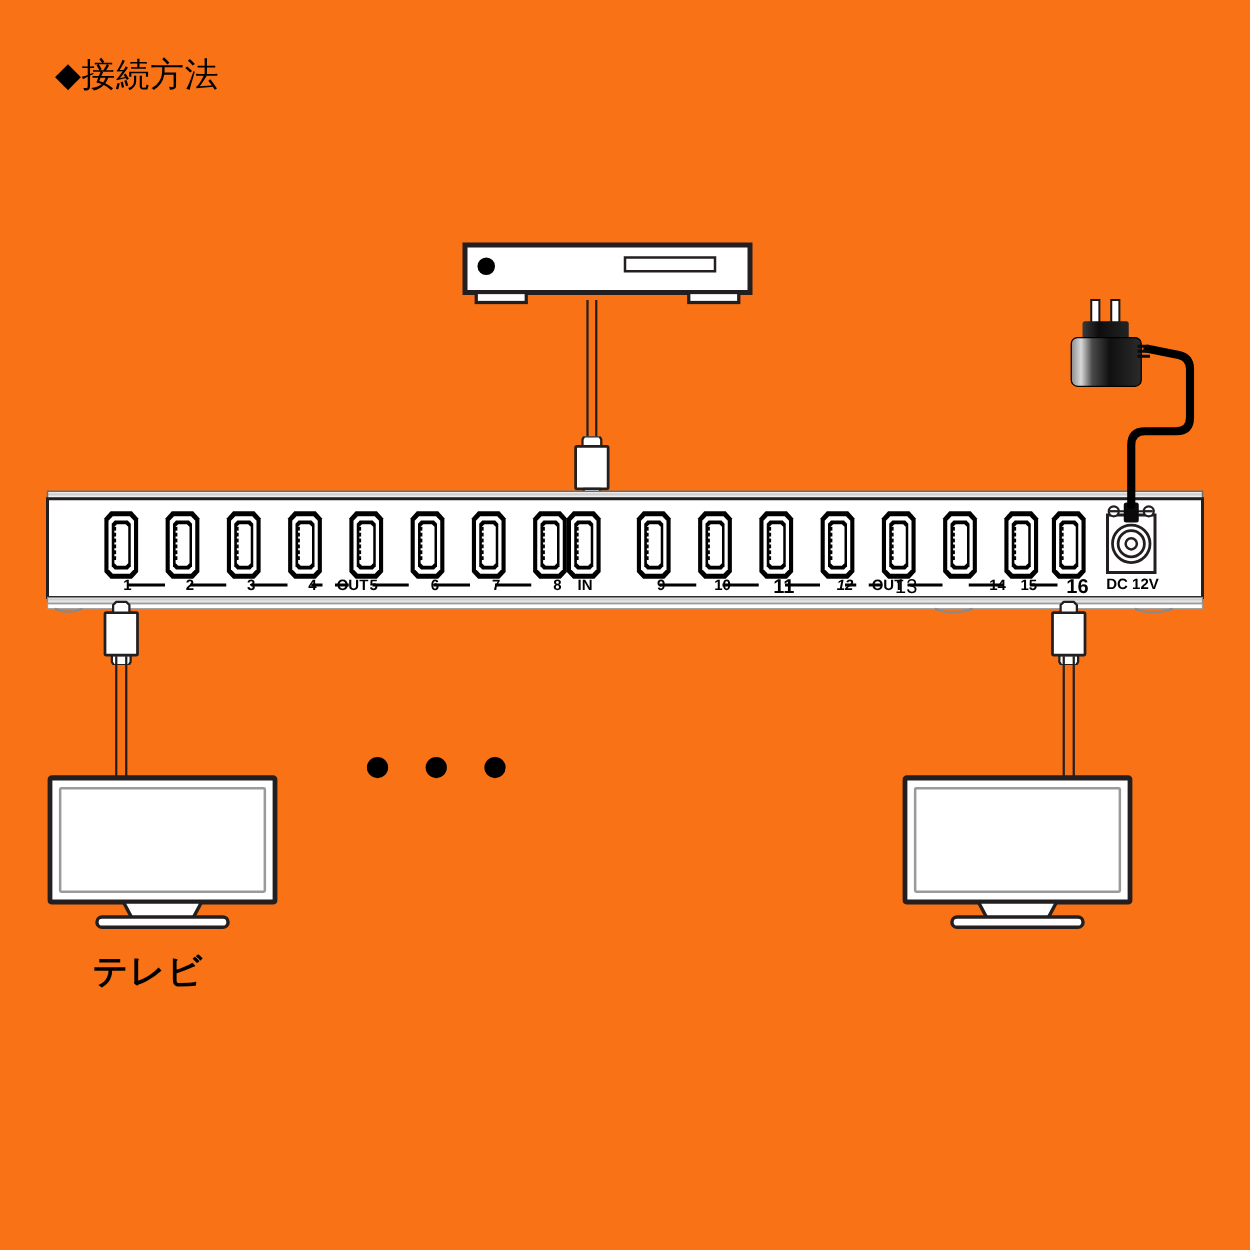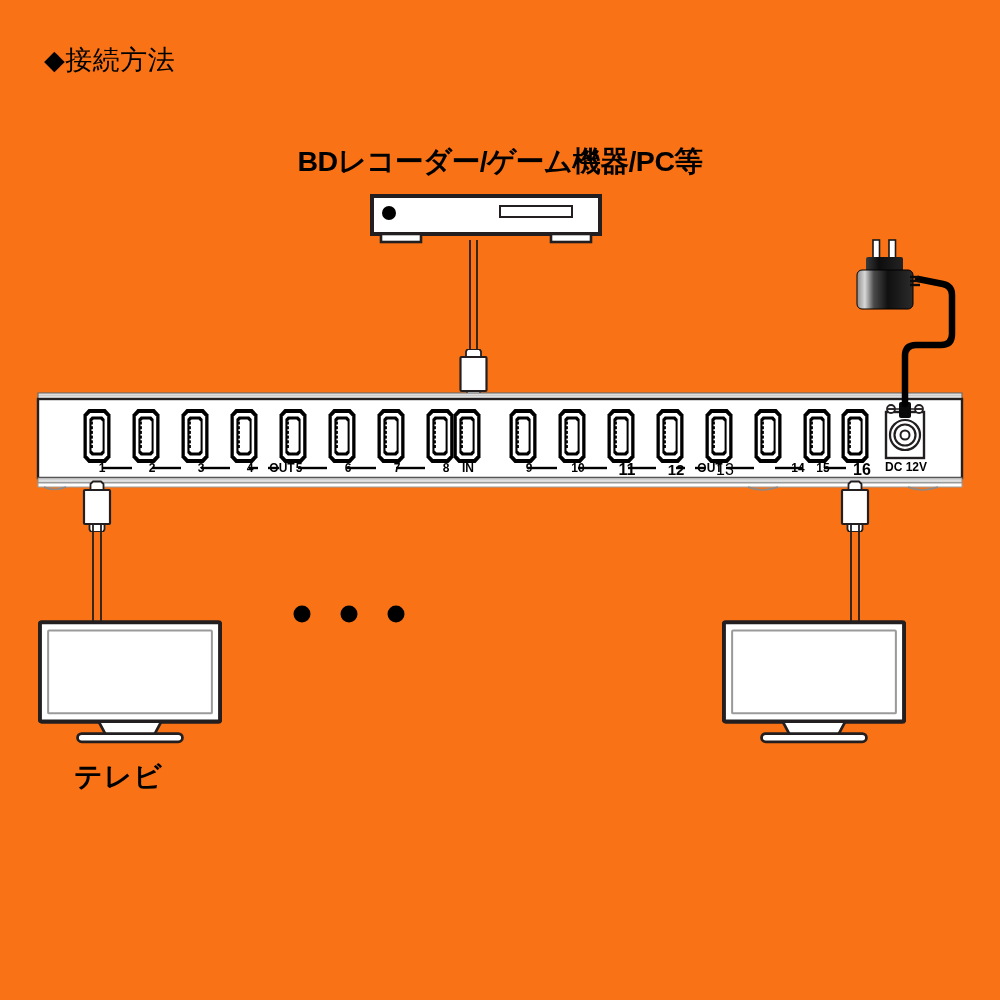--- a/index.html
+++ b/index.html
@@ -52,21 +52,20 @@
   svg { display: block; }
   .svg-layer { left: 0; top: 0; }
 </style>
 </head>
 <body>
 
 <div id="stage">
 
   <div class="abs" id="page-title">◆接続方法</div>
 
-  <div class="abs" id="source-device-label">BDレコーダー/ゲーム機器/PC等</div>
 
   <svg class="abs svg-layer" width="1000" height="1000" viewBox="0 0 1000 1000">
     <defs>
       <linearGradient id="adapterGrad" x1="0" y1="0" x2="1" y2="0">
         <stop offset="0%" stop-color="#8d8d8d"></stop>
         <stop offset="14%" stop-color="#d8d8d8"></stop>
         <stop offset="30%" stop-color="#4a4a4a"></stop>
         <stop offset="55%" stop-color="#101010"></stop>
         <stop offset="100%" stop-color="#2b2b2b"></stop>
       </linearGradient>
@@ -254,21 +253,21 @@
     <div class="abs" style="left:287px; top:461px; width:24px; text-align:center; font-size:12px; font-weight:bold;">5</div>
     <div class="abs" style="left:336px; top:461px; width:24px; text-align:center; font-size:12px; font-weight:bold;">6</div>
     <div class="abs" style="left:385px; top:461px; width:24px; text-align:center; font-size:12px; font-weight:bold;">7</div>
     <div class="abs" style="left:434px; top:461px; width:24px; text-align:center; font-size:12px; font-weight:bold;">8</div>
 
     <div class="abs" style="left:455px; top:461px; width:26px; text-align:center; font-size:12px; font-weight:bold;">IN</div>
 
     <div class="abs" style="left:517px; top:461px; width:24px; text-align:center; font-size:12px; font-weight:bold;">9</div>
     <div class="abs" style="left:565px; top:461px; width:26px; text-align:center; font-size:12px; font-weight:bold;">10</div>
     <div class="abs" style="left:614px; top:461px; width:26px; text-align:center; font-size:16px; font-weight:bold;">11</div>
-    <div class="abs" style="left:663px; top:461px; width:26px; text-align:center; font-size:15px; font-weight:bold;">12</div>
+    <div class="abs" style="left:663px; top:461px; width:26px; text-align:center; font-size:12px; font-weight:bold;font-style:italic;">12</div>
     <div class="abs" style="left:673px; top:461px; width:74px; text-align:center; font-size:12px; font-weight:bold;">OUT</div>
     <div class="abs" style="left:712px; top:461px; width:26px; text-align:center; font-size:16px; font-weight:normal;">13</div>
     <div class="abs" style="left:761px; top:461px; width:26px; text-align:center; font-size:12px; font-weight:bold;margin-left:24px;">14</div>
     <div class="abs" style="left:810px; top:461px; width:26px; text-align:center; font-size:12px; font-weight:bold;">15</div>
     <div class="abs" style="left:849px; top:461px; width:26px; text-align:center; font-size:16px; font-weight:bold;">16</div>
 
     <div class="abs" style="left:879px; top:460px; width:54px; text-align:center; font-size:12px; font-weight:bold;">DC 12V</div>
   </div>
 
   <div class="abs display-label" id="tv-label">テレビ</div>

